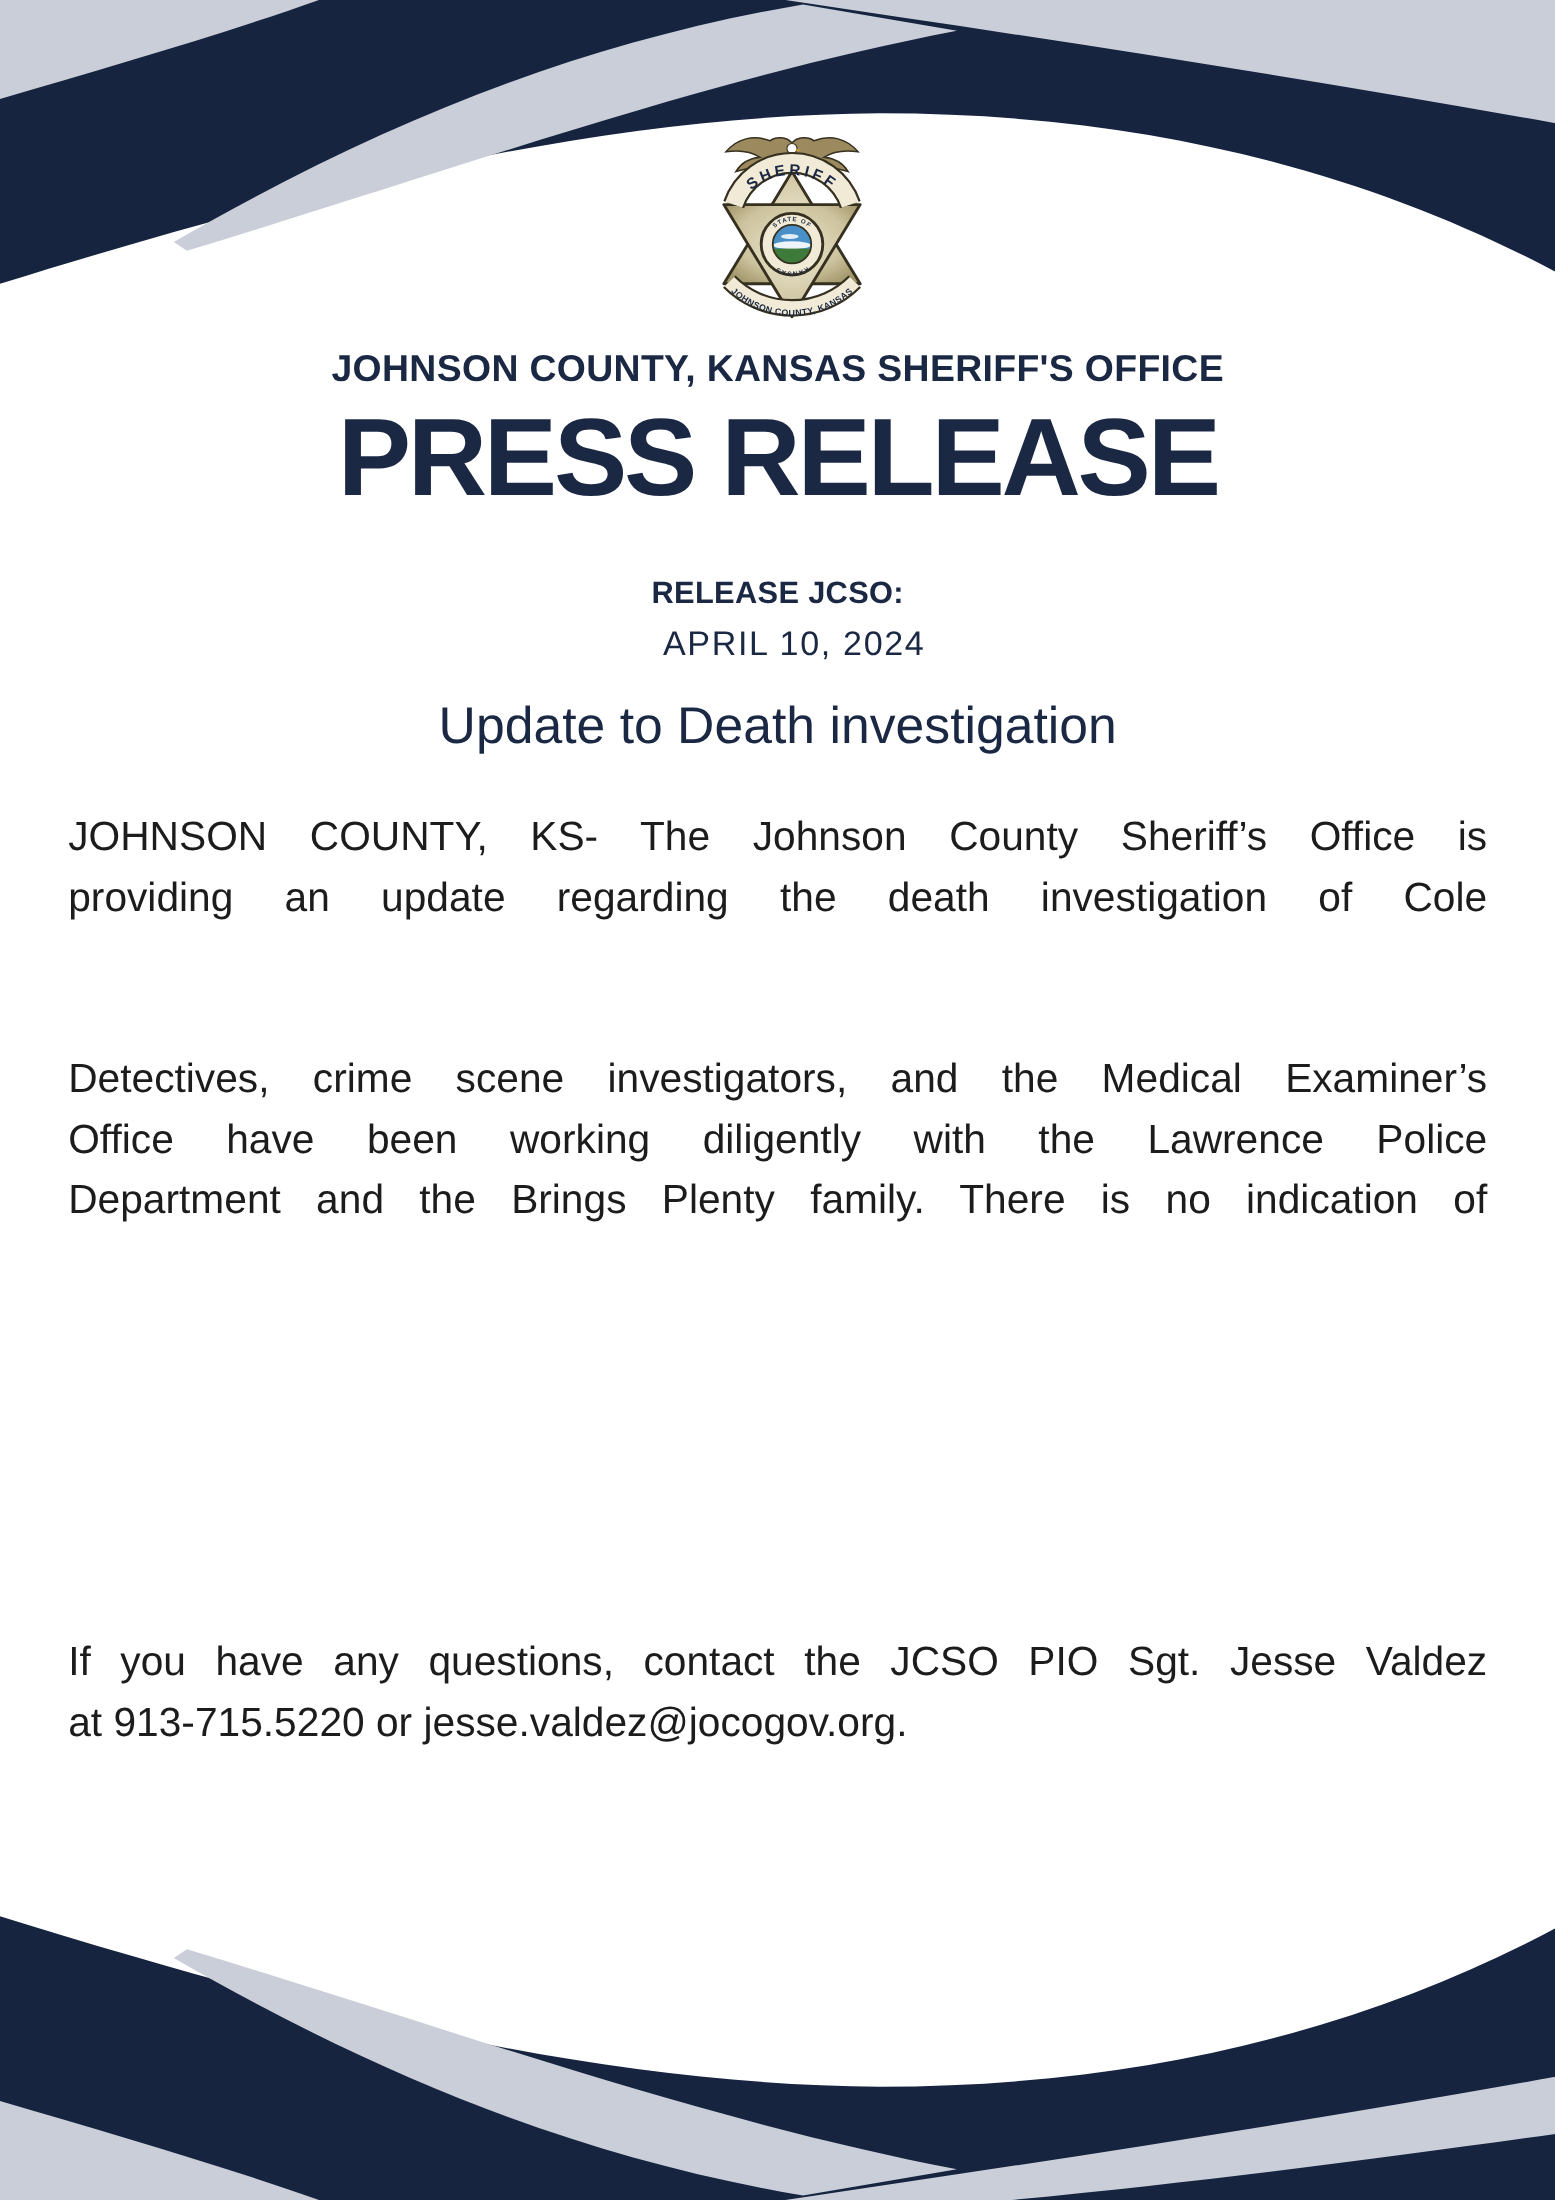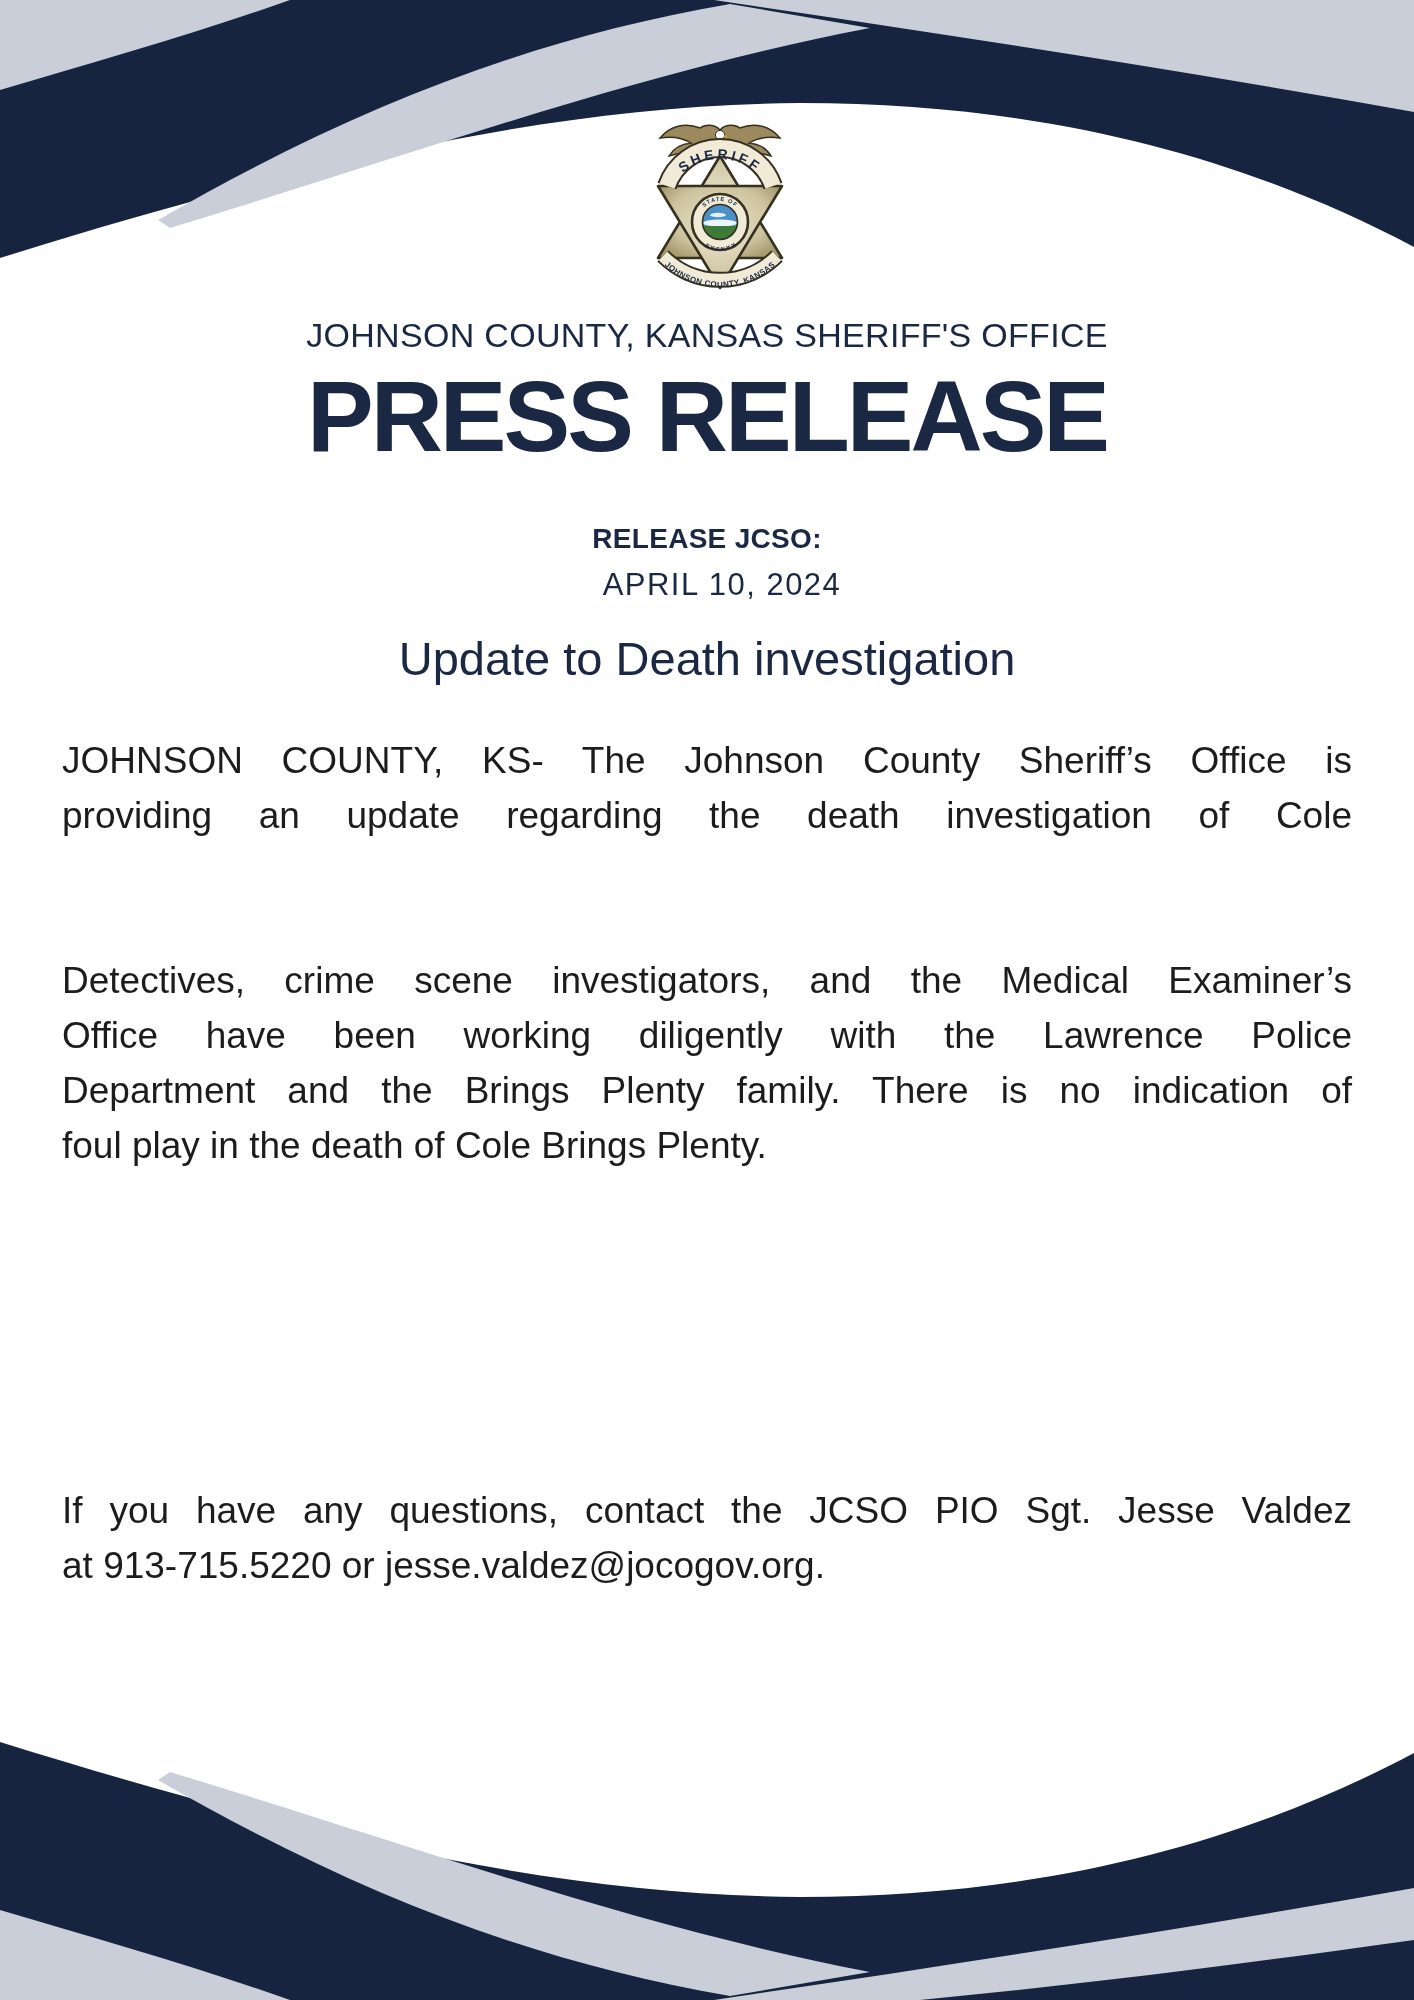--- a/index.html
+++ b/index.html
@@ -17,21 +17,21 @@
   }
   .deco{position:absolute; left:0; width:1414px; height:320px; display:block;}
   .deco.top{top:0}
   .deco.bottom{bottom:0}
   .f-navy{fill:var(--navy)}
   .f-gray{fill:var(--gray)}
 
   .badge{position:absolute; left:645px; top:116px; width:150px; height:180px;}
 
   .centered{position:absolute; left:0; width:100%; text-align:center; color:var(--text_navy); white-space:nowrap;}
-  .org{top:316px; font-size:34px; font-weight:400; letter-spacing:.3px;}
+  .org{top:316px; font-size:34px; font-weight:700; letter-spacing:.3px;}
   .title{top:364px; font-size:100px; font-weight:800; letter-spacing:-3px; line-height:1.05;text-align:center;}
   .rlabel{top:523px; font-size:28px; font-weight:800; letter-spacing:.3px;}
   .rdate{top:567px; font-size:31px; font-weight:400; letter-spacing:1.5px;margin-left:15px;}
   .headline{top:631px; font-size:47px; font-weight:400; letter-spacing:0;}
 
   .para{position:absolute; left:62px; right:62px; color:var(--body_text);
         font-size:37px; line-height:55px;}
   .p1{top:733px}
   .p2{top:953px}
   .p3{top:1483px}
@@ -137,20 +137,19 @@
   <div class="centered headline">Update to Death investigation</div>
 
   <div class="para p1">
       <div class="line just">JOHNSON COUNTY, KS- The Johnson County Sheriff’s Office is</div>
       <div class="line just">providing an update regarding the death investigation of Cole</div>
     </div>
   <div class="para p2">
       <div class="line just">Detectives, crime scene investigators, and the Medical Examiner’s</div>
       <div class="line just">Office have been working diligently with the Lawrence Police</div>
       <div class="line just">Department and the Brings Plenty family. There is no indication of</div>
-      <div class="line">foul play in the death of Cole Brings Plenty.</div>
     </div>
   <div class="para p3">
       <div class="line just">If you have any questions, contact the JCSO PIO Sgt. Jesse Valdez</div>
       <div class="line">at 913-715.5220 or jesse.valdez@jocogov.org.</div>
     </div>
 
 </div>
 
 </body></html>

